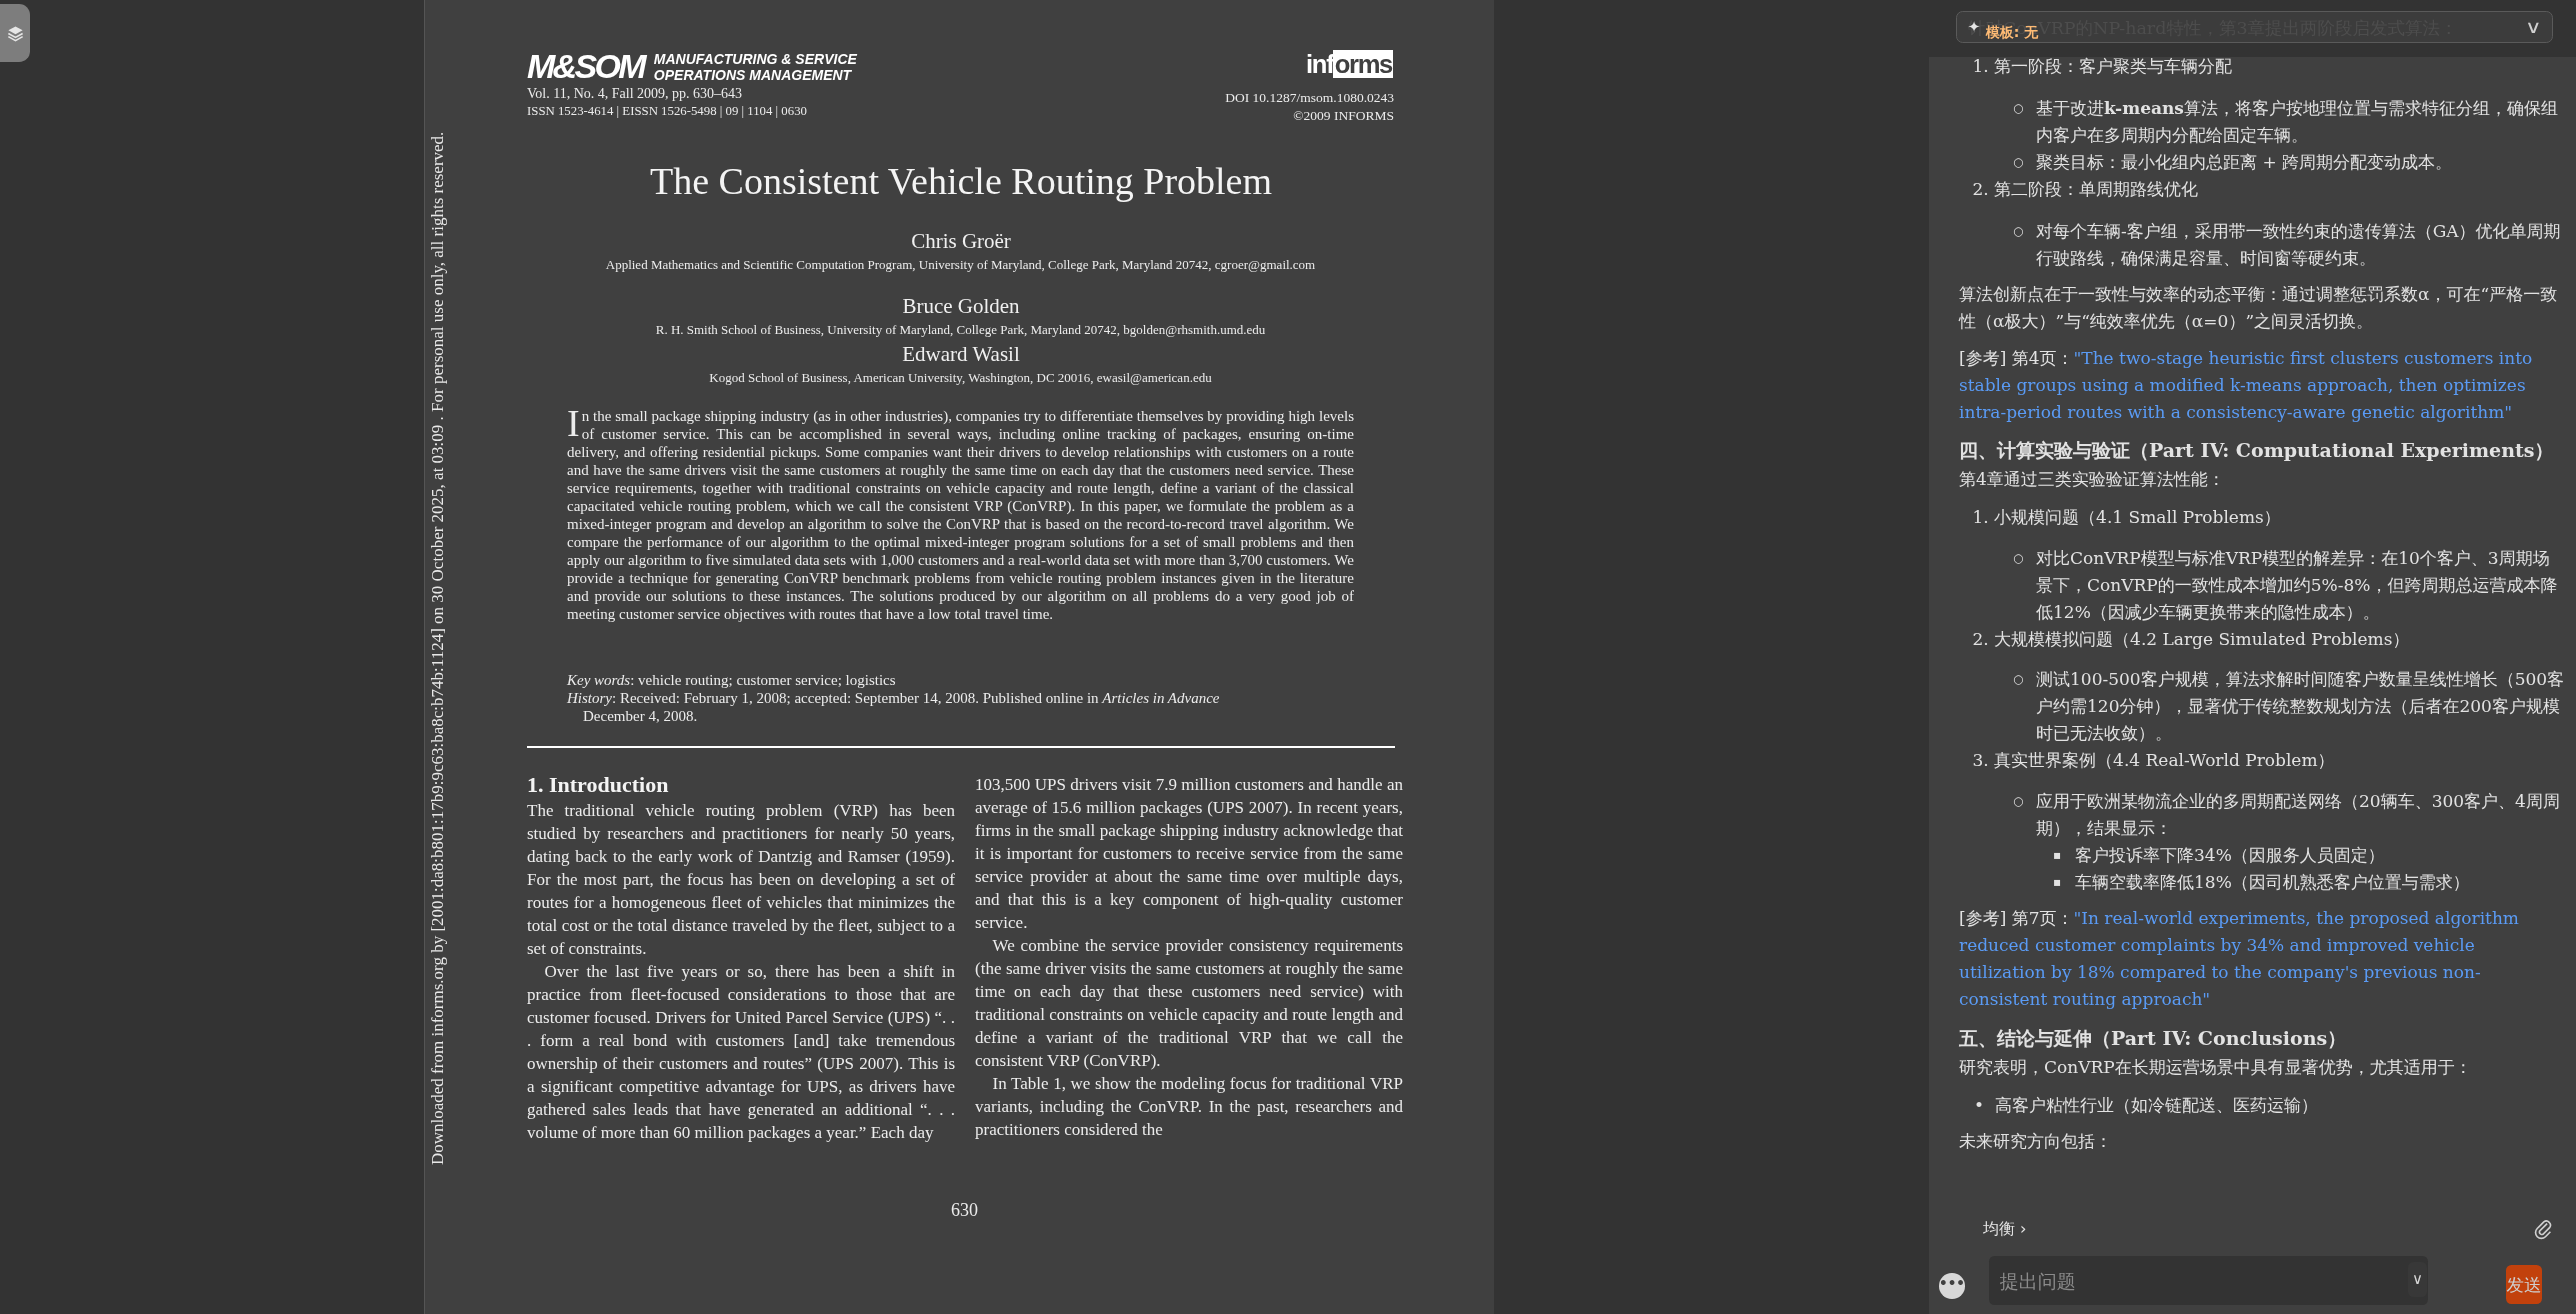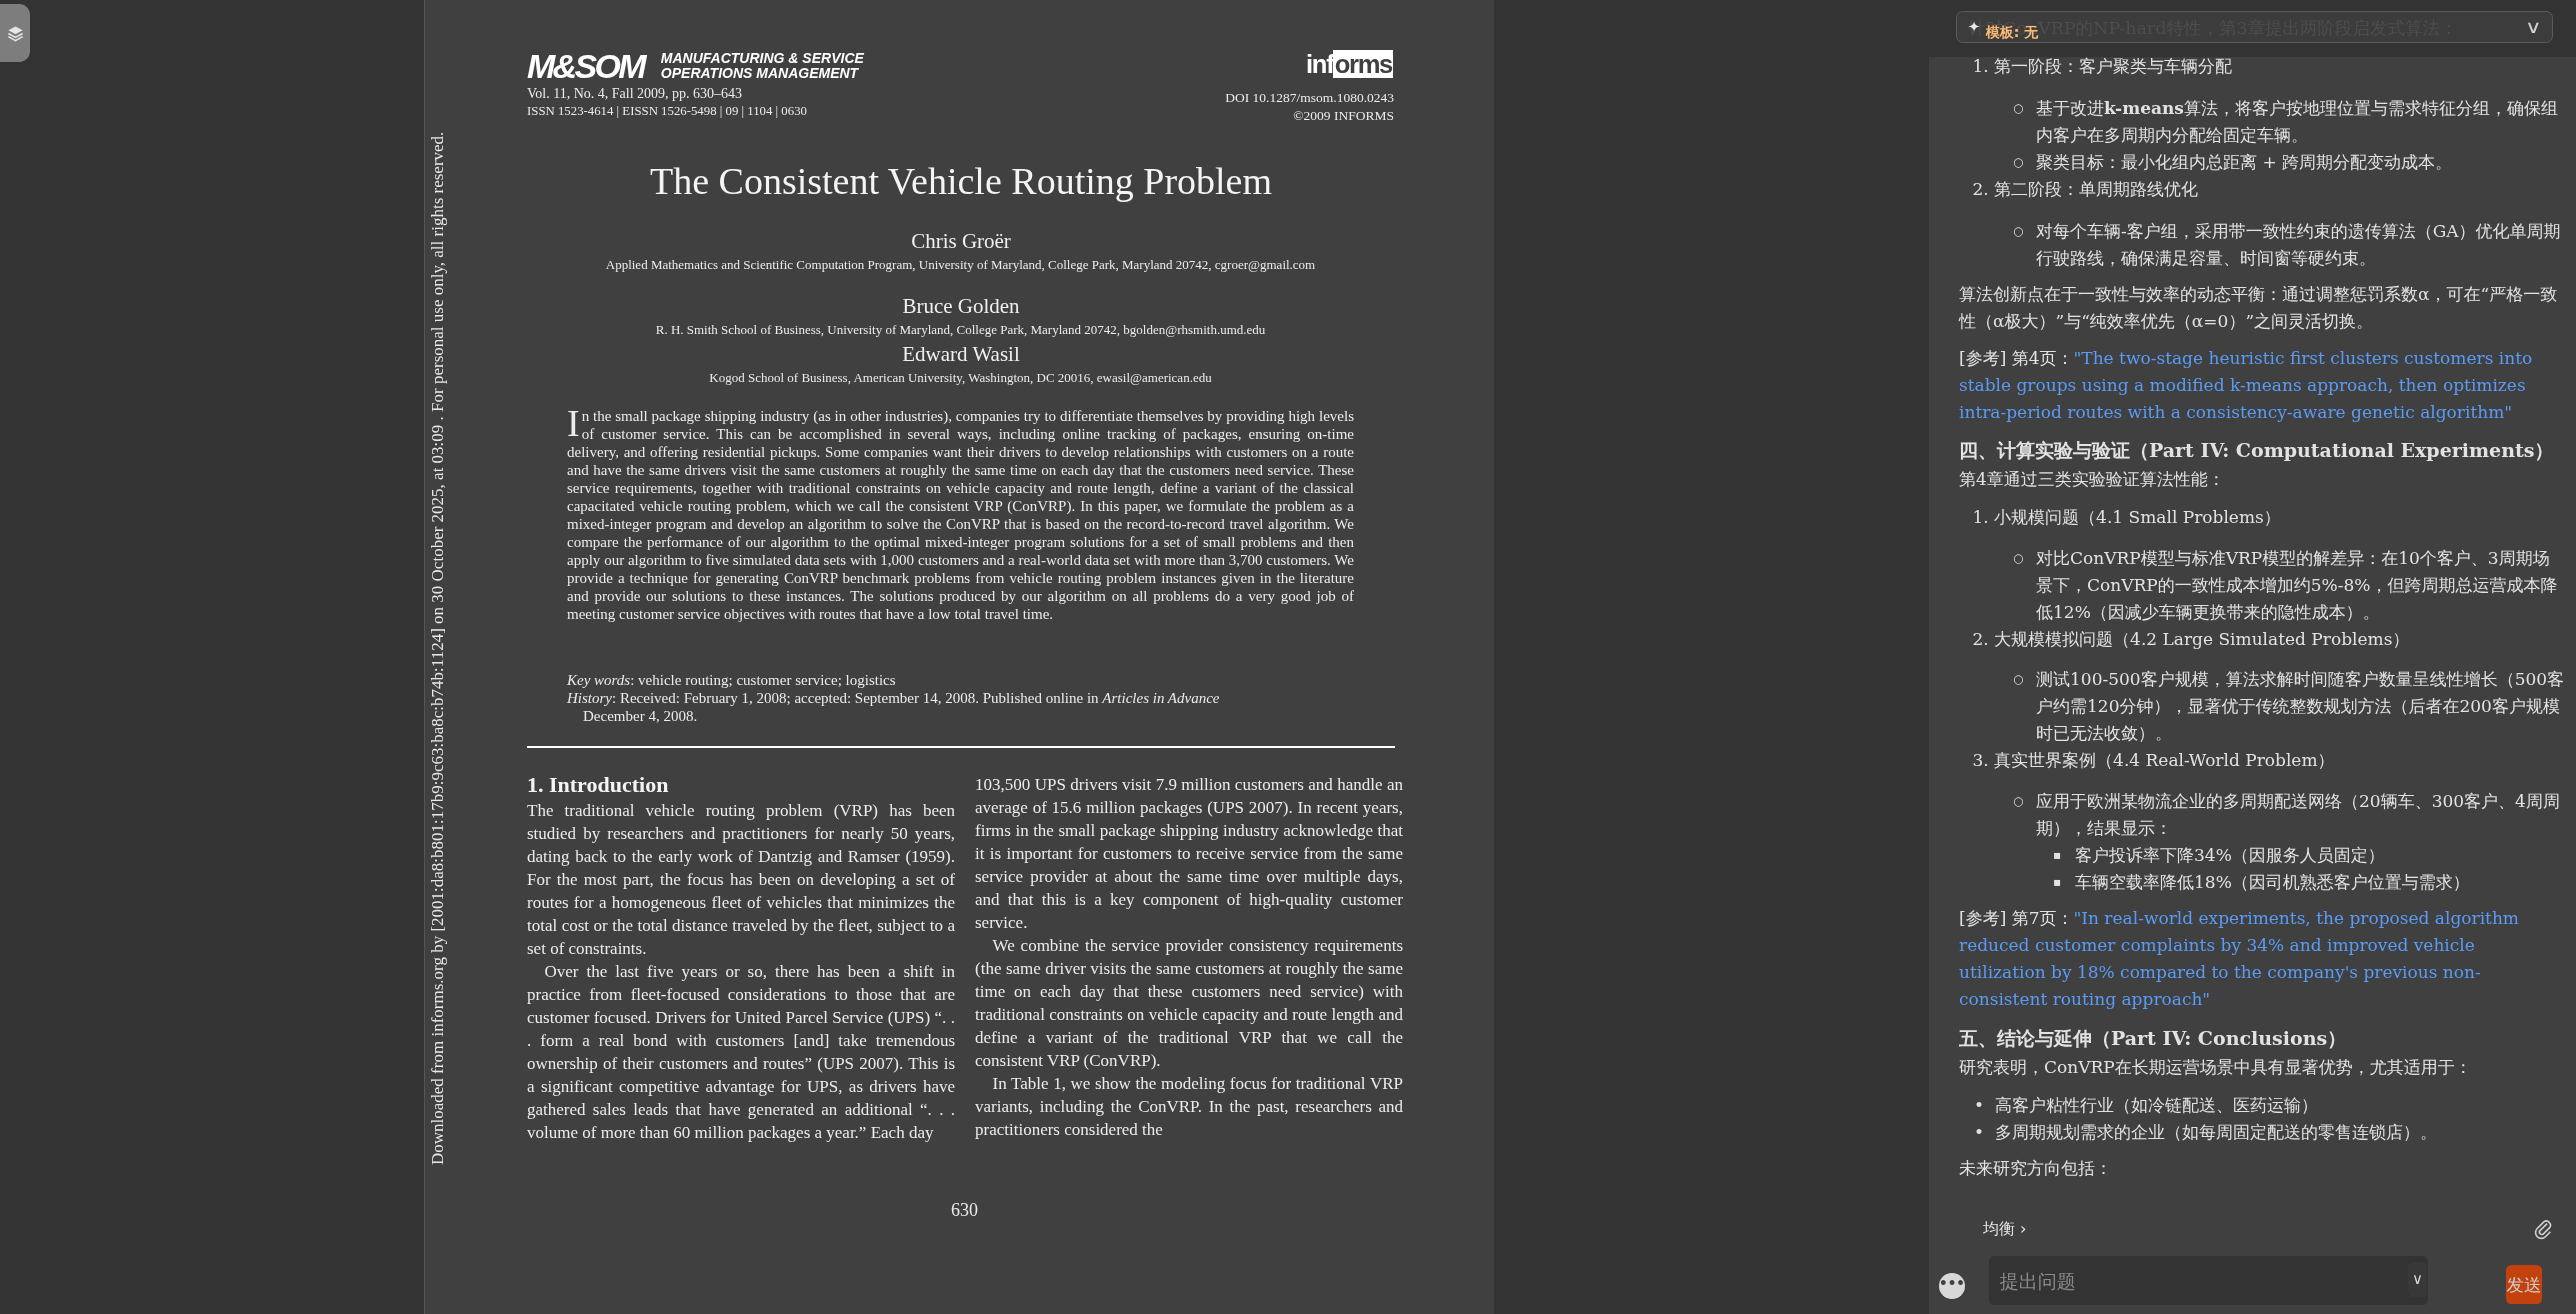--- a/index.html
+++ b/index.html
@@ -6,21 +6,21 @@
   html, body { width: 2576px; height: 1315px; overflow: hidden; background: #333333; }
   body { position: relative; font-family: "Liberation Serif", "DejaVu Serif", serif; color: #eeeeee; }
 
   
   .layers-btn { position: absolute; left: 0; top: 4px; width: 30px; height: 58px; background: #7d7d7d; border-radius: 0 10.8px 10.8px 0; display: flex; align-items: center; justify-content: center; cursor: pointer; }
 
   
   .pdf-page { position: absolute; left: 424px; top: 0; width: 1070px; height: 1315px; background: #404040; border-left: 0.7px solid #555; }
   .side-watermark { position: absolute; left: 428px; top: 1165px; transform-origin: 0 0; transform: rotate(-90deg); font-family: "Liberation Serif", serif; font-size: 17px; color: #e8e8e8; white-space: nowrap; }
 
-  .journal-logo { position: absolute; left: 527px; top: 49px; display: flex; align-items: center; gap: 17px; }
+  .journal-logo { position: absolute; left: 527px; top: 49px; display: flex; align-items: flex-end; gap: 10px; }
   .msom-mark { font-family: "Liberation Sans", sans-serif; font-weight: 900; font-style: italic; font-size: 34px; color: #ffffff; letter-spacing: -2.7px; line-height: 1; }
   .msom-text { font-family: "Liberation Sans", sans-serif; font-weight: 700; font-style: italic; font-size: 14px; line-height: 15.5px; color: #ffffff; }
   .vol-line { position: absolute; left: 527px; top: 86px; font-size: 14px; color: #ececec; }
   .issn-line { position: absolute; left: 527px; top: 104px; font-size: 12.8px; color: #ececec; }
   .informs-logo { position: absolute; left: 1306px; top: 50px; font-family: "Liberation Sans", sans-serif; font-weight: 900; font-size: 25.6px; color: #fff; letter-spacing: -1.3px; text-align: center; }
   .informs-logo span.box { background: #fff; color: #404040; padding: 0 1.3px; }
   .doi-line { position: absolute; right: 1182px; top: 90px; font-size: 13.5px; color: #ececec; text-align: right; white-space: nowrap; }
   .copy-line { position: absolute; right: 1182px; top: 108px; font-size: 13.5px; color: #ececec; text-align: right; white-space: nowrap; }
 
   .paper-title { position: absolute; left: 527px; width: 868px; top: 159px; text-align: center; font-size: 38px; color: #f4f4f4; }
@@ -156,21 +156,20 @@
   <div class="num-item">3. 真实世界案例（4.4 Real-World Problem）</div>
   <div style="height:13.5px"></div>
   <div class="sub">应用于欧洲某物流企业的多周期配送网络（20辆车、300客户、4周周期），结果显示：</div>
   <div class="subsub">客户投诉率下降34%（因服务人员固定）</div>
   <div class="subsub">车辆空载率降低18%（因司机熟悉客户位置与需求）</div>
   <div class="para"><span class="ref-tag">[参考] 第7页：</span><span class="ref">"In real-world experiments, the proposed algorithm reduced customer complaints by 34% and improved vehicle utilization by 18% compared to the company's previous non-consistent routing approach"</span></div>
   <div class="heading">五、结论与延伸（Part IV: Conclusions）</div>
   <div class="para" style="margin-top:1.3px">研究表明，ConVRP在长期运营场景中具有显著优势，尤其适用于：</div>
   <div style="height:10.8px"></div>
   <div class="bullet">高客户粘性行业（如冷链配送、医药运输）</div>
-  <div class="bullet">多周期规划需求的企业（如每周固定配送的零售连锁店）。</div>
   <div class="para">未来研究方向包括：</div>
 </div>
 <div class="fade-line"></div>
 
 <div class="chat-top-strip"></div>
 <div class="template-select">
   <span class="ghost">针对ConVRP的NP-hard特性，第3章提出两阶段启发式算法：</span>
   <span class="sparkle">✦</span>
   <span class="label">模板: 无</span>
   <span class="chev">∨</span>

